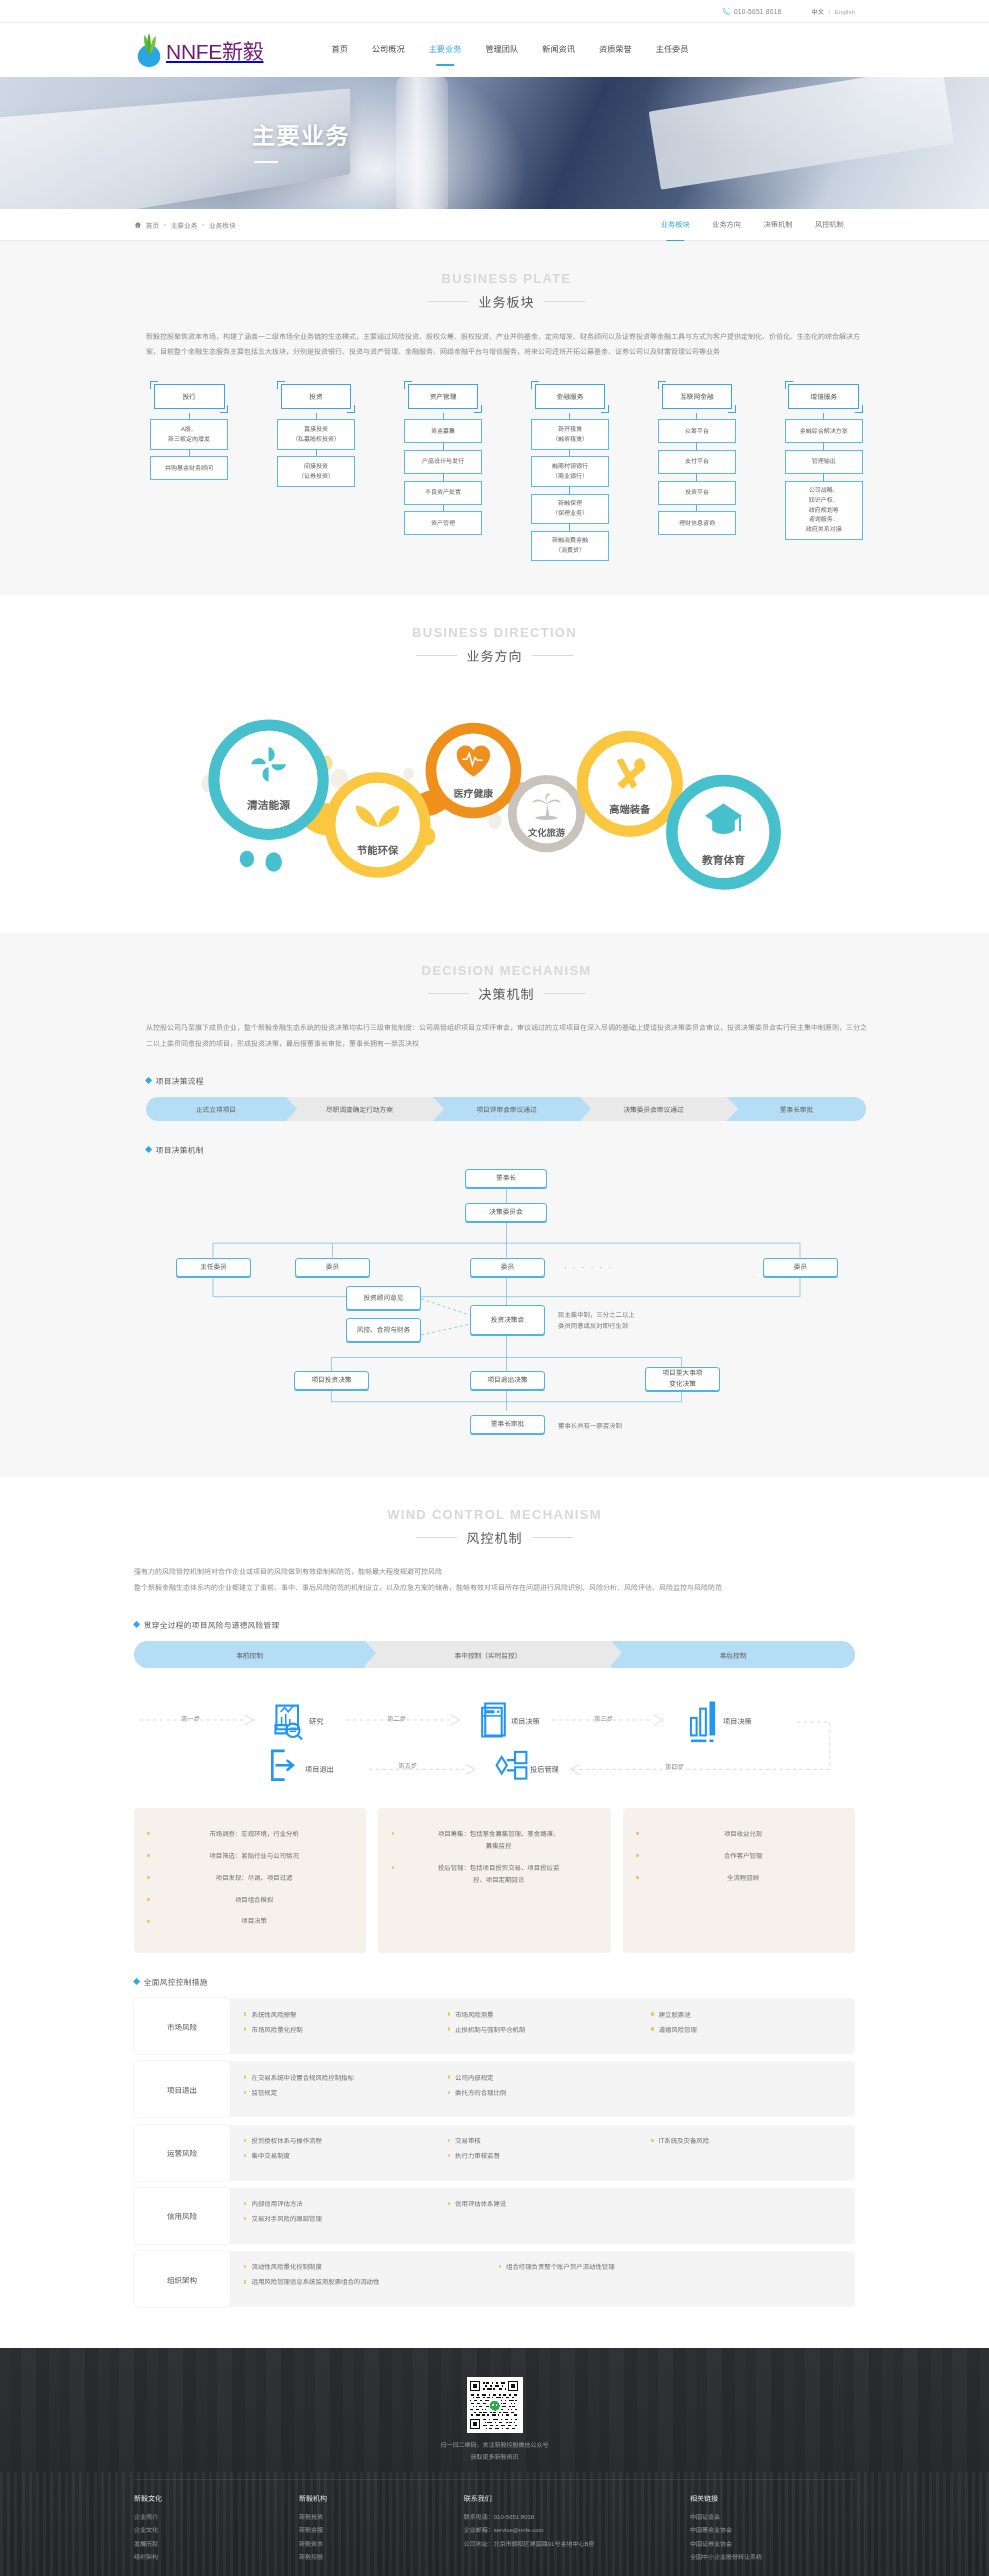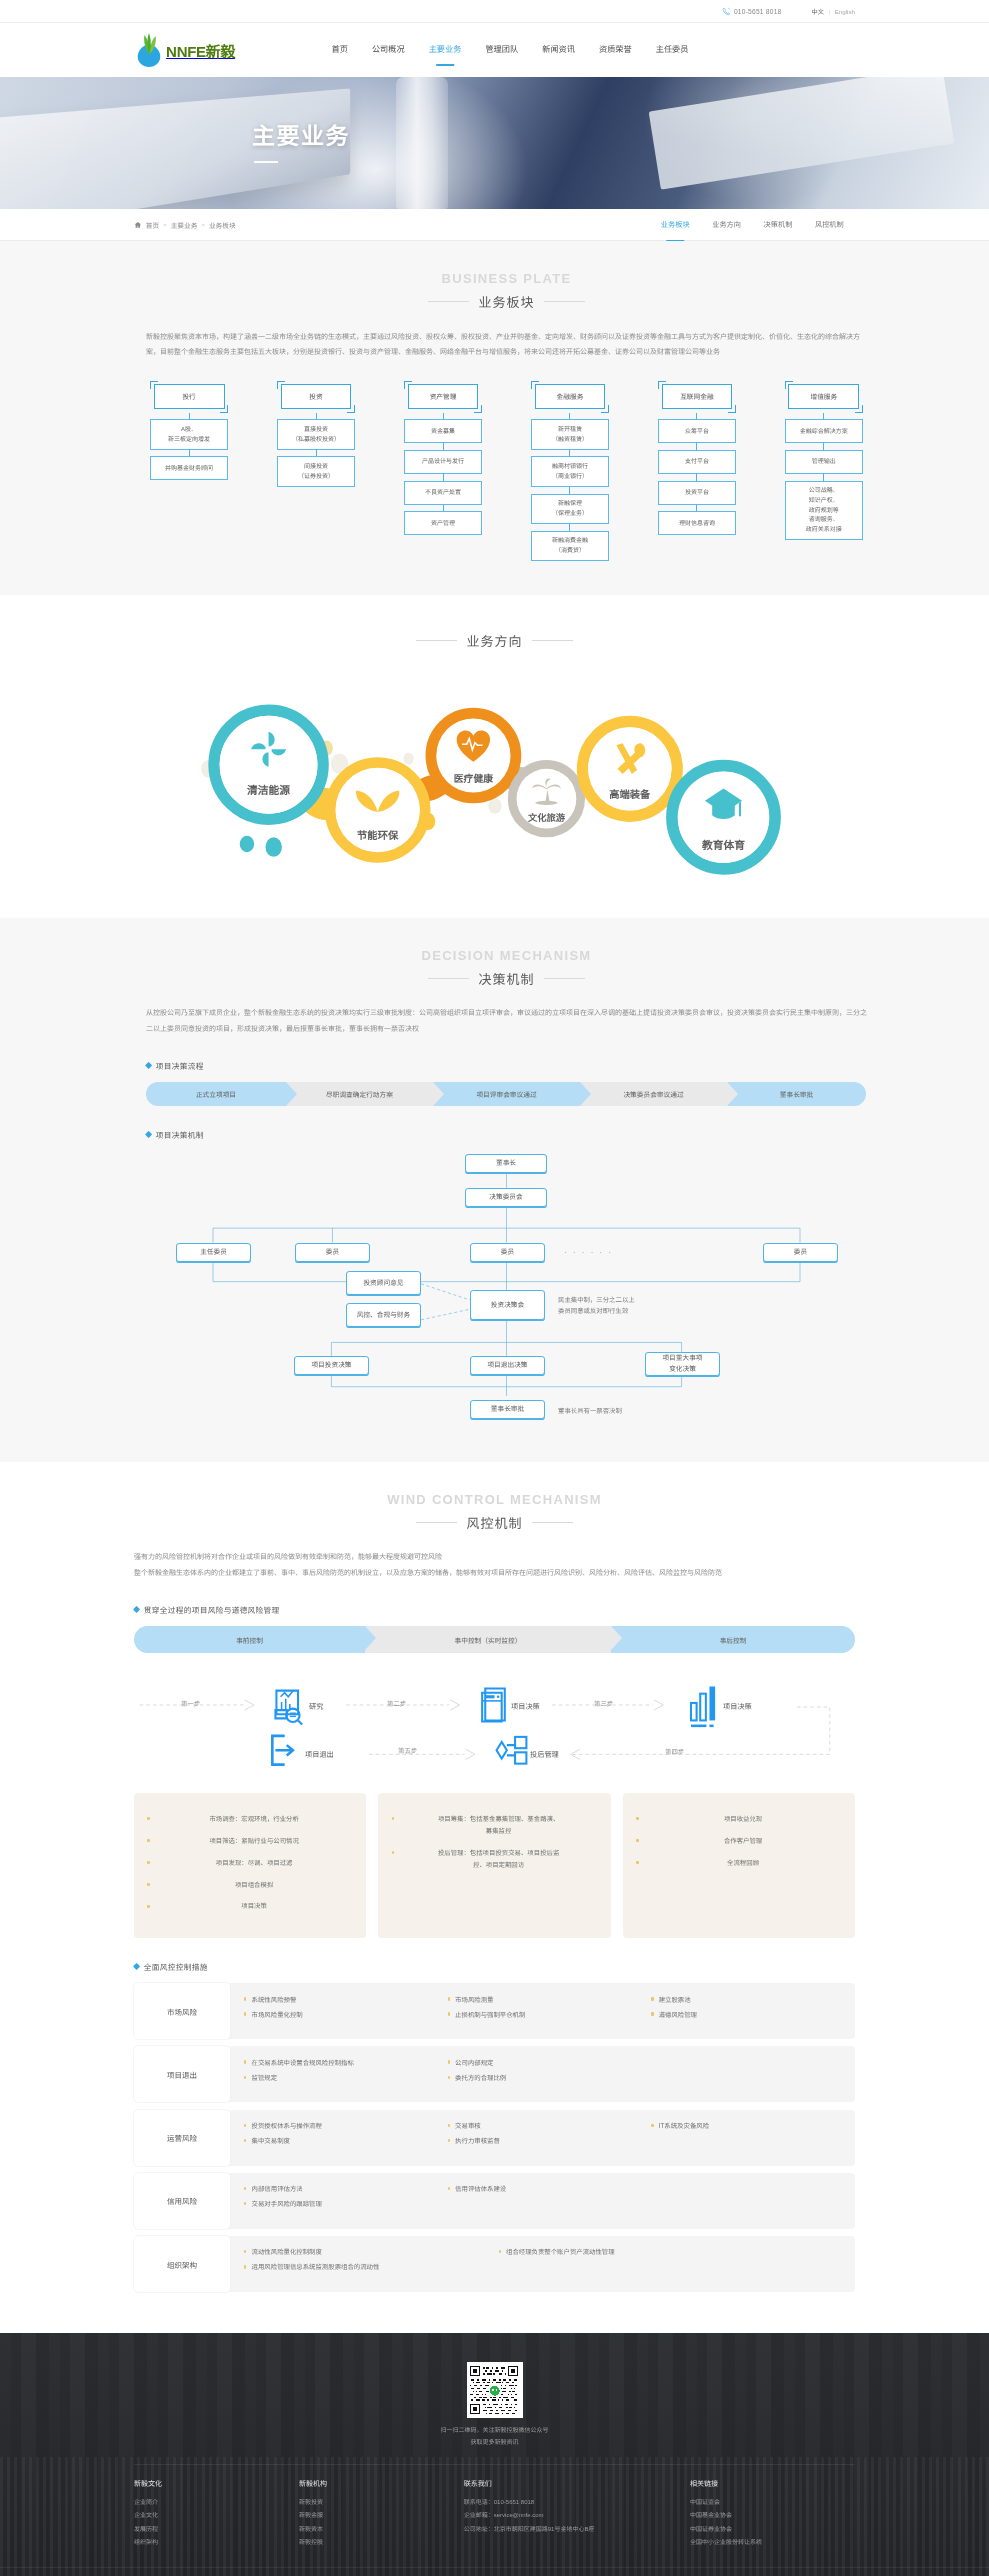--- a/index.html
+++ b/index.html
@@ -23,21 +23,21 @@
   .langs .cn { color: #5a5a5a; }
   .langs .sep { color: #d5d5d5; }
   .langs .en { color: #a8a8a8; }
 
   
   header.site { height: 54px; background: #fff; }
   header.site .wrap { display: flex; align-items: center; height: 54px; }
   .logo { display: flex; align-items: center; gap: 2.1px; width: 170px; }
   .logo .mark { width: 30px; height: 37px; position: relative; }
   .logo .mark svg { display: block; }
-  .logo .word { font-size: 15px; font-weight: bold; color: #4d7c0f; letter-spacing: -0.3px; }
+  .logo .word { font-size: 21px; font-weight: normal; color: #701a75; letter-spacing: -0.3px; }
   nav.main { display: flex; align-items: center; gap: 0; margin-left: 15.5px; }
   nav.main a {
     position: relative; display: block; padding: 0 12px; font-size: 8.2px;
     color: #4b4b4b; text-decoration: none; line-height: 54px;
   }
   nav.main a.active { color: #35a8e0; }
   nav.main a.active::after {
     content: ""; position: absolute; left: 50%; transform: translateX(-50%);
     bottom: 11.3px; width: 17.5px; height: 1.5px; background: #35a8e0;
   }
@@ -471,20 +471,21 @@
           <span>政府关系对接</span>
         </div>
       </div>
     </div>
   </div>
 </section>
 
 <section class="sec white">
   <div class="wrap">
     <div class="sec-head">
+      <div class="en">BUSINESS DIRECTION</div>
       <div class="cnrow">
         <span class="line"></span>
         <span class="cn">业务方向</span>
         <span class="line"></span>
       </div>
     </div>
 
     <div class="dirwrap">
       <svg width="618" height="211" viewBox="0 0 1200 410">
 

